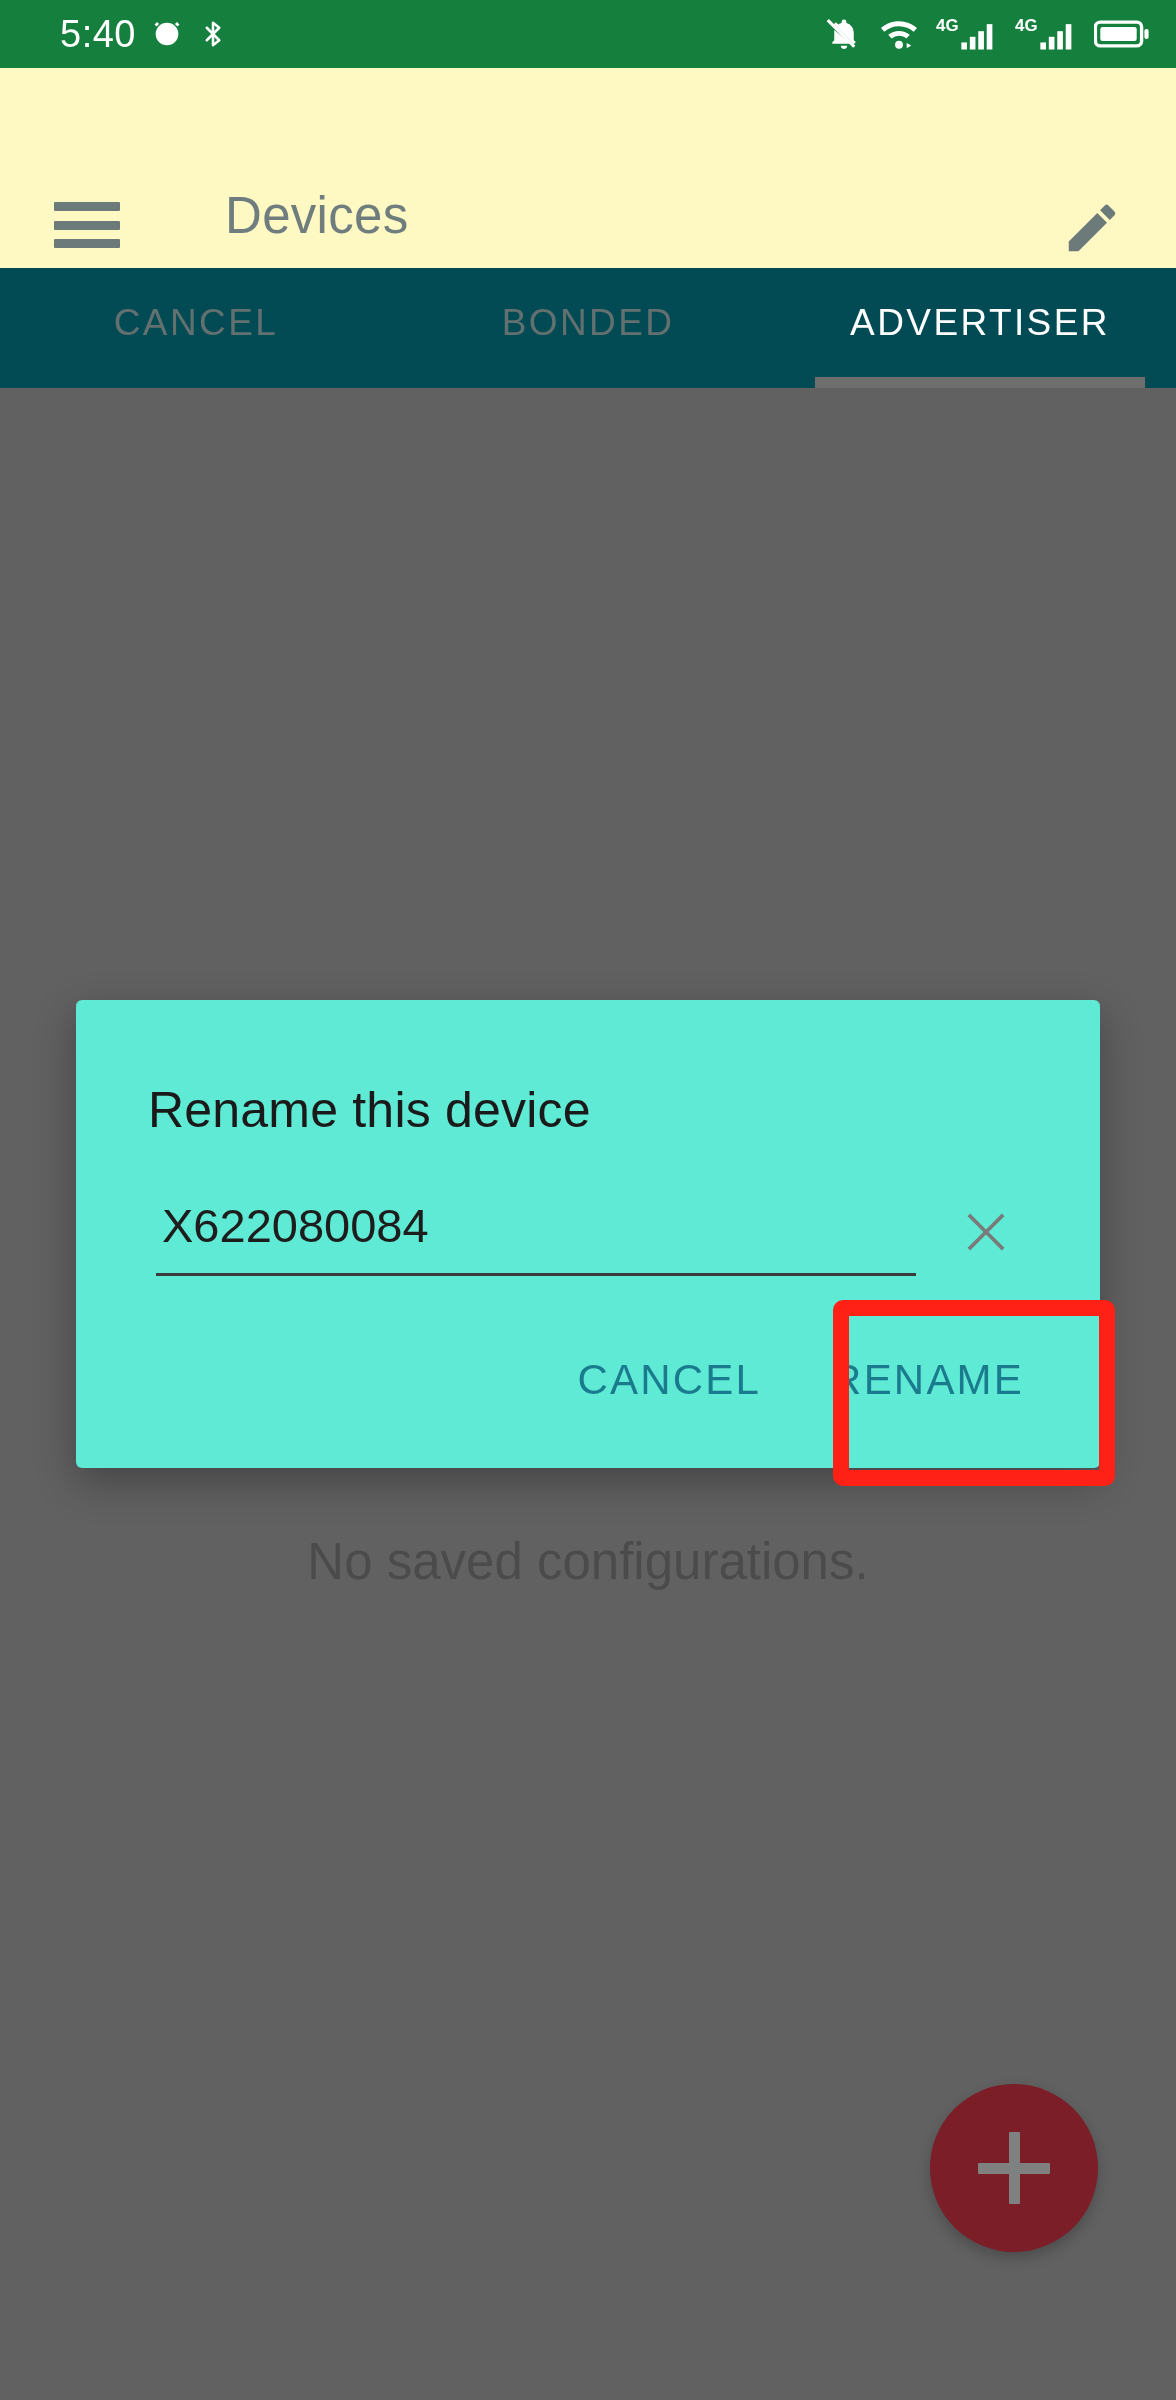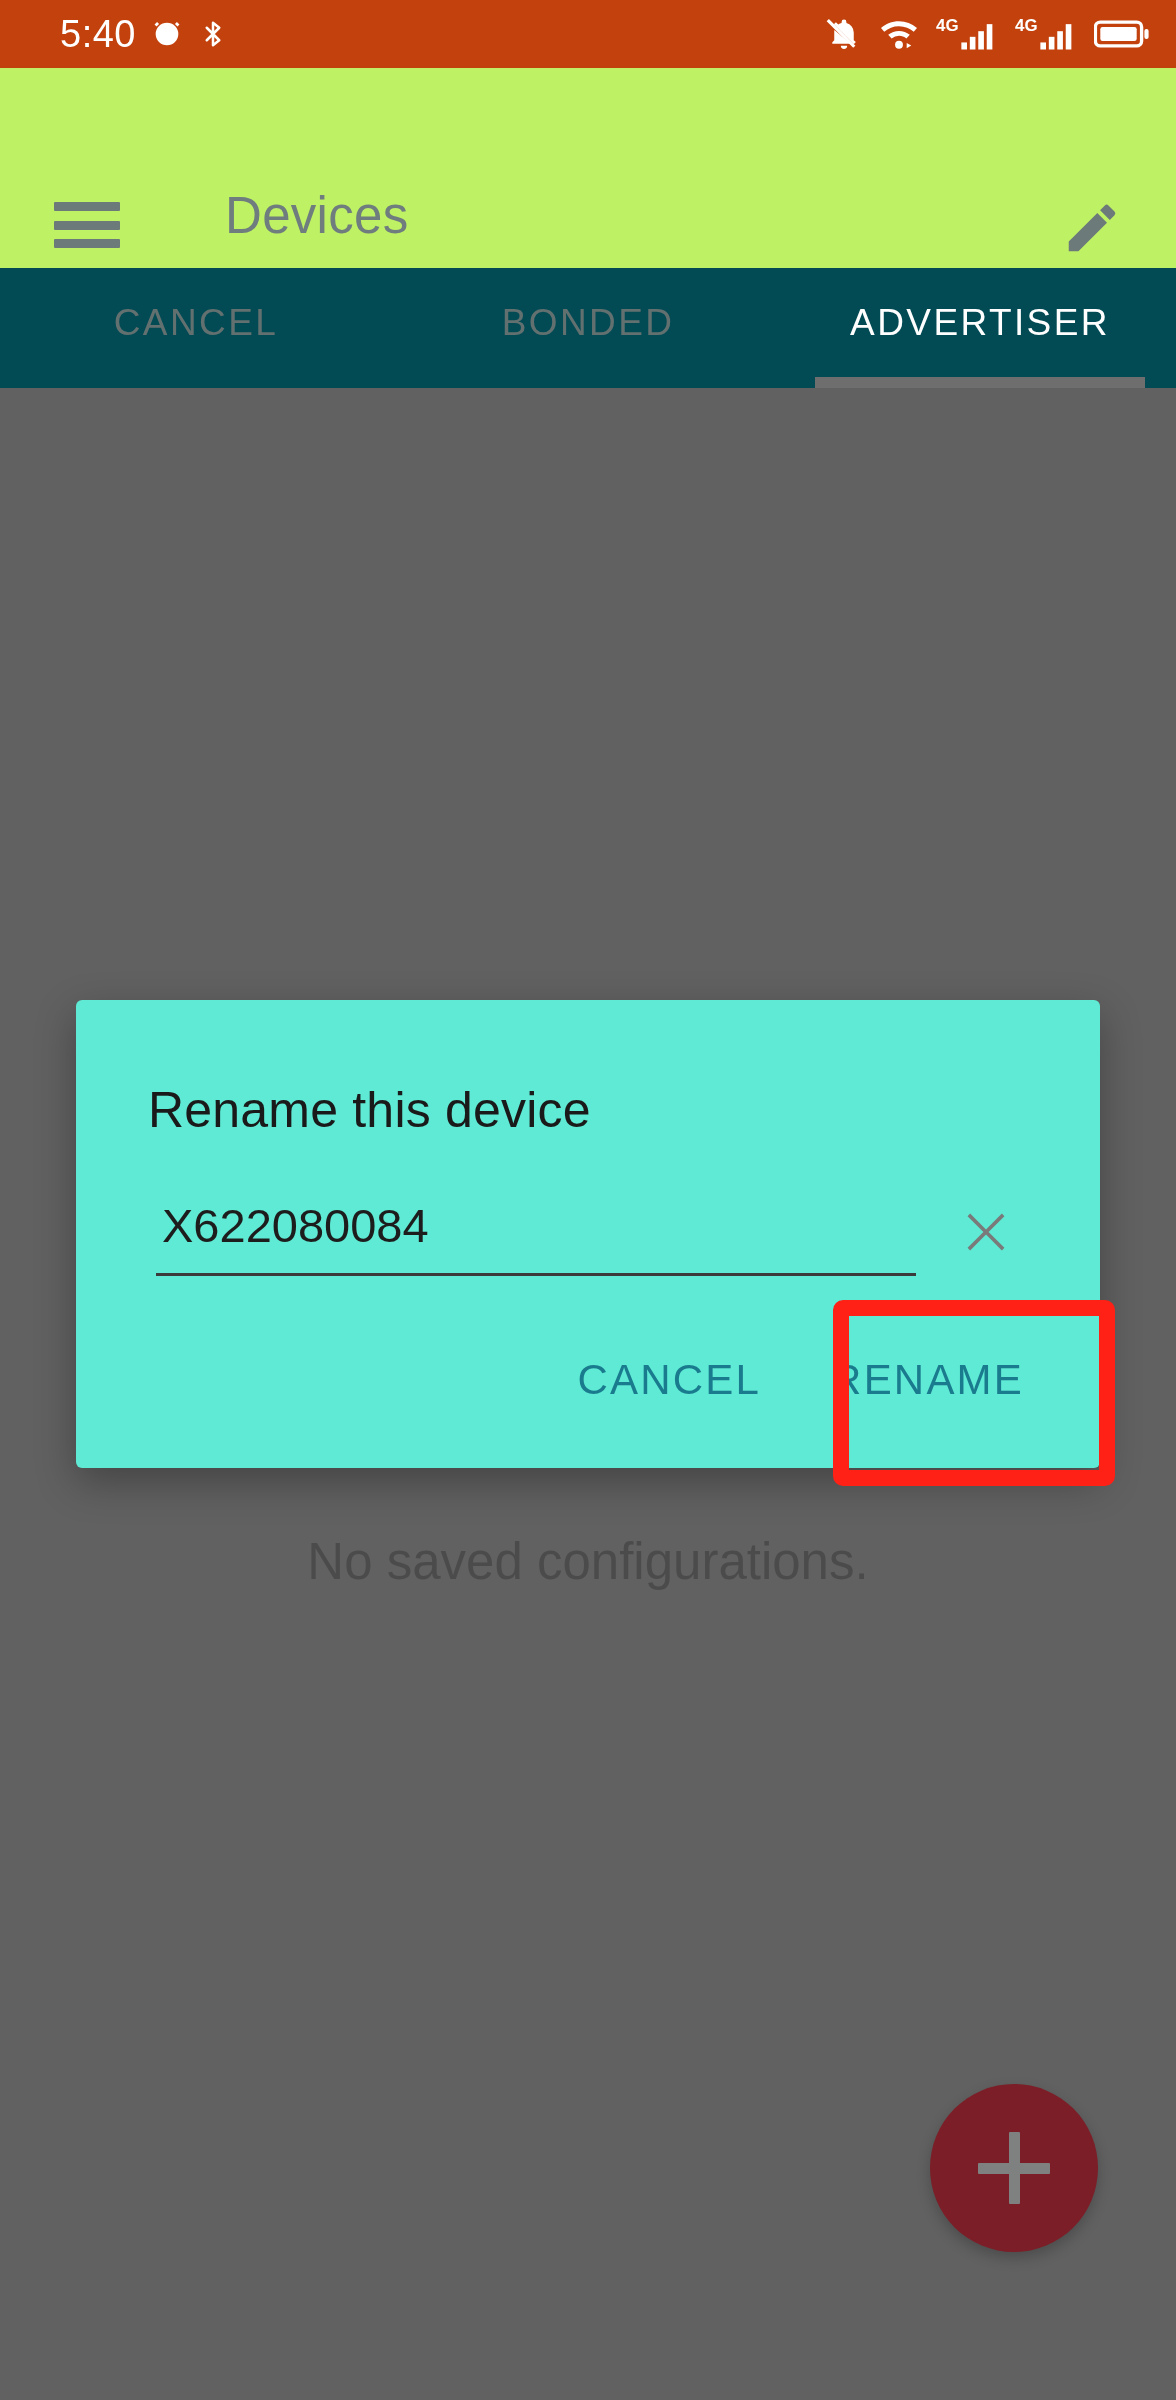--- a/index.html
+++ b/index.html
@@ -7,33 +7,33 @@
     width:1176px; height:2400px;
     background:#616161;
     font-family:"Liberation Sans", sans-serif;
     overflow:hidden;
   }
   #screen { position:relative; width:1176px; height:2400px; overflow:hidden; }
 
   
   #statusbar {
     position:absolute; left:0; top:0; width:1176px; height:68px;
-    background:#c2410c;
+    background:#15803d;
     display:flex; align-items:center; justify-content:space-between;
     padding:0 26px 0 60px;
   }
   .sb-left { display:flex; align-items:center; gap:14px; }
   .sb-time { color:#ffffff; font-size:38px; letter-spacing:.5px; line-height:1; }
   .sb-right { display:flex; align-items:center; gap:17px; }
   .sb-icon { display:flex; align-items:center; }
 
   
   #appbar {
     position:absolute; left:0; top:68px; width:1176px; height:200px;
-    background:#bef264;
+    background:#fef9c3;
   }
   #hamburger {
     position:absolute; left:54px; top:134px; width:66px; height:46px;
     display:flex; flex-direction:column; justify-content:space-between;
   }
   #hamburger span { display:block; height:9px; background:#6c7a7a; border-radius:1px; }
   #appbar-title {
     position:absolute; left:225px; top:118px;
     color:#6f7d7e; font-size:51px; font-weight:400; letter-spacing:.3px;
   }

